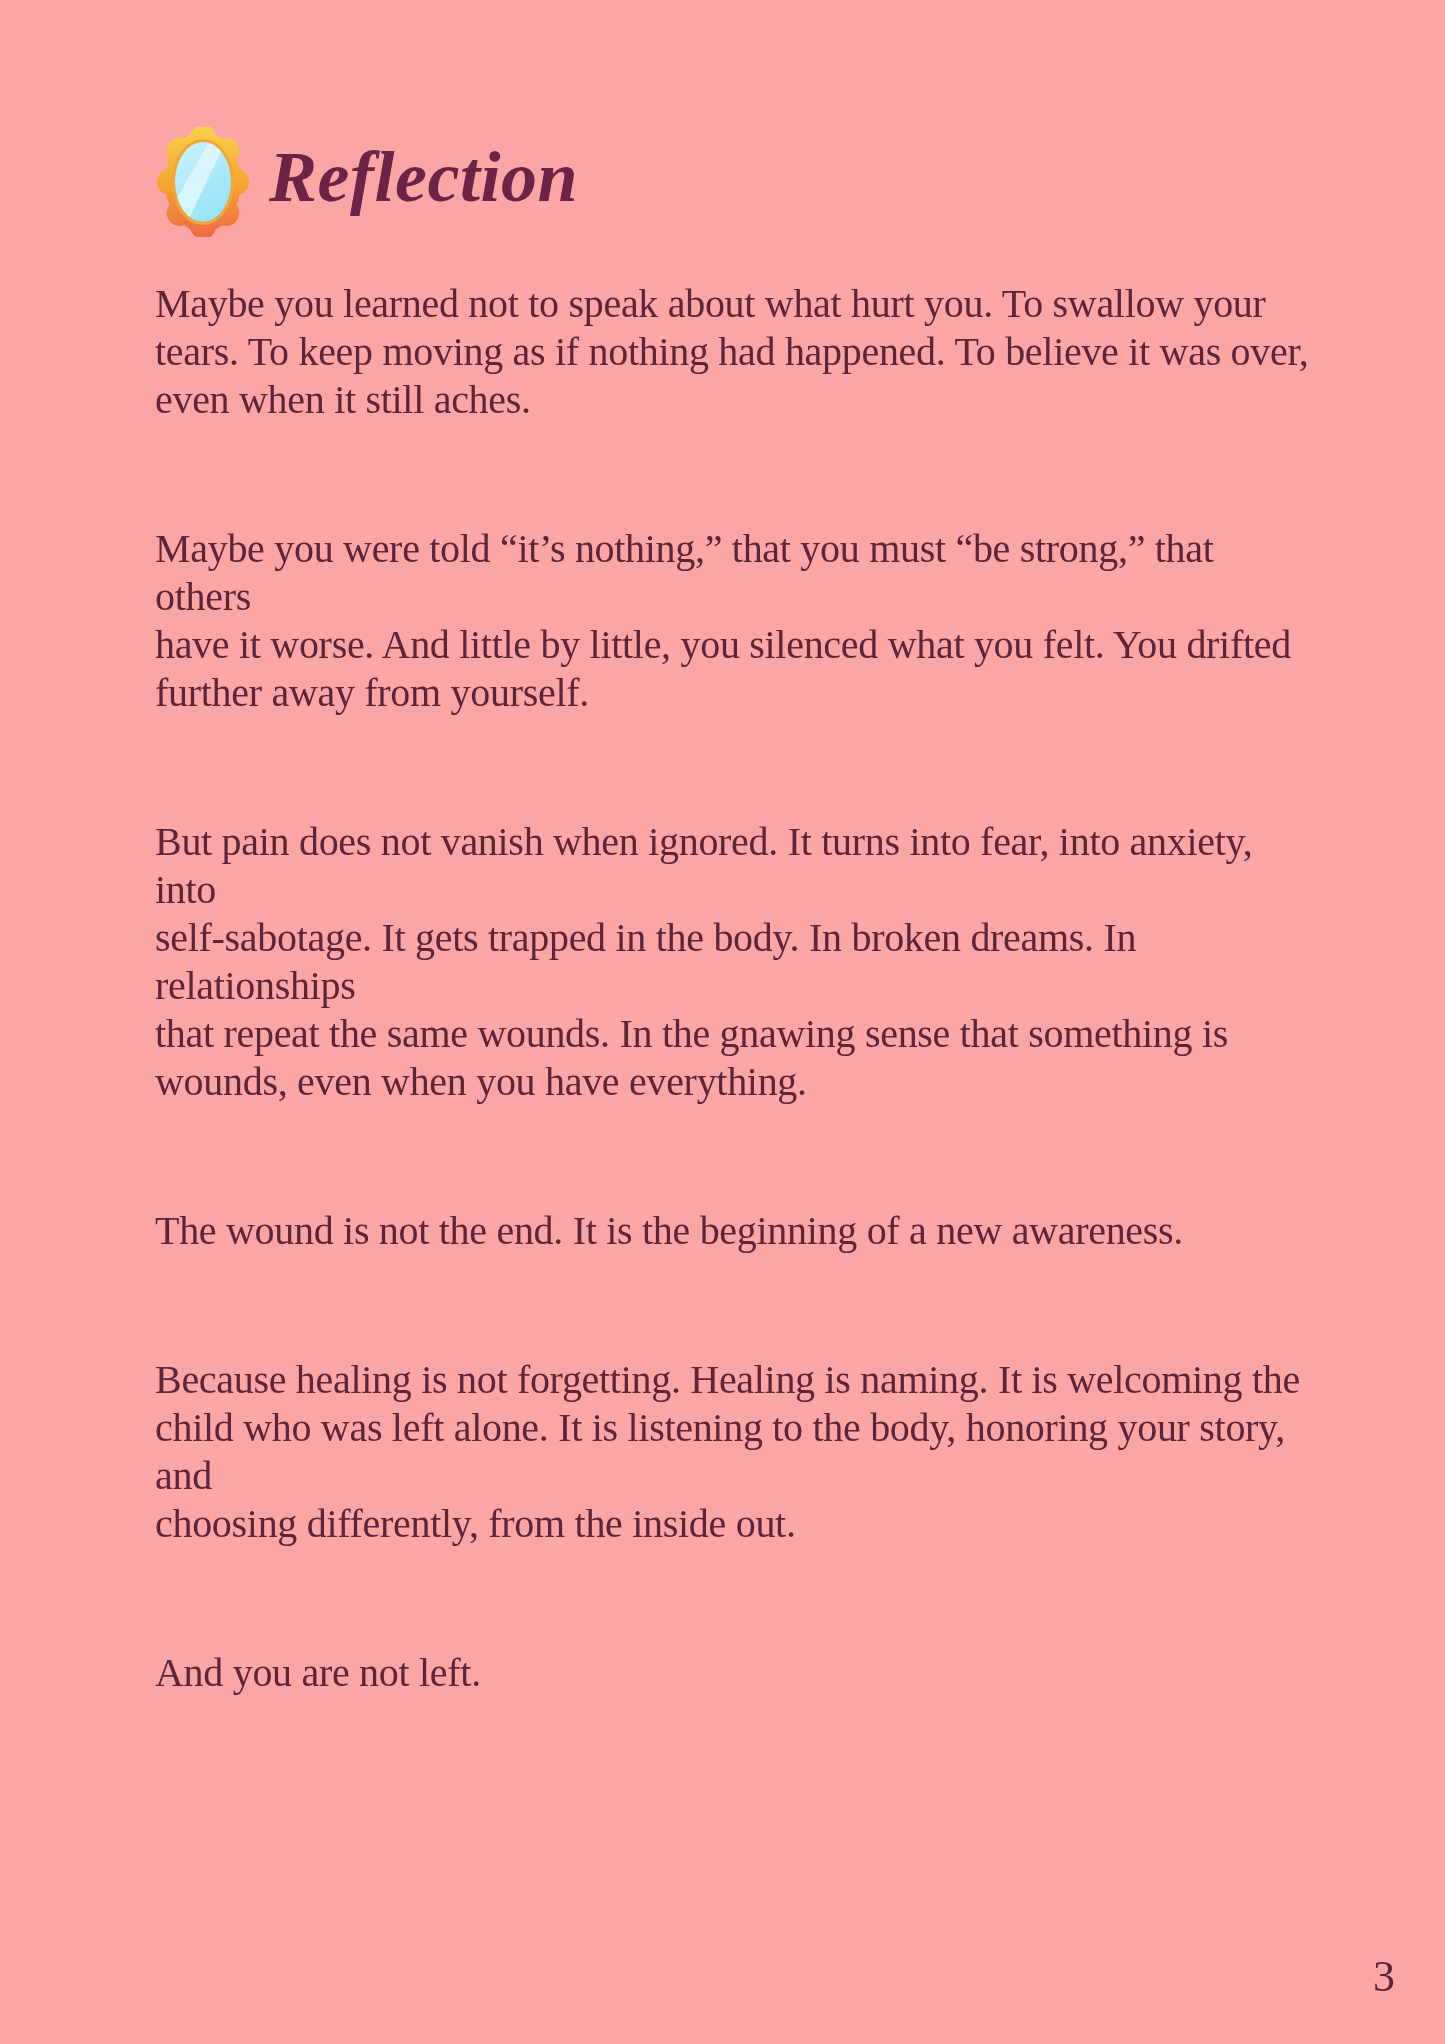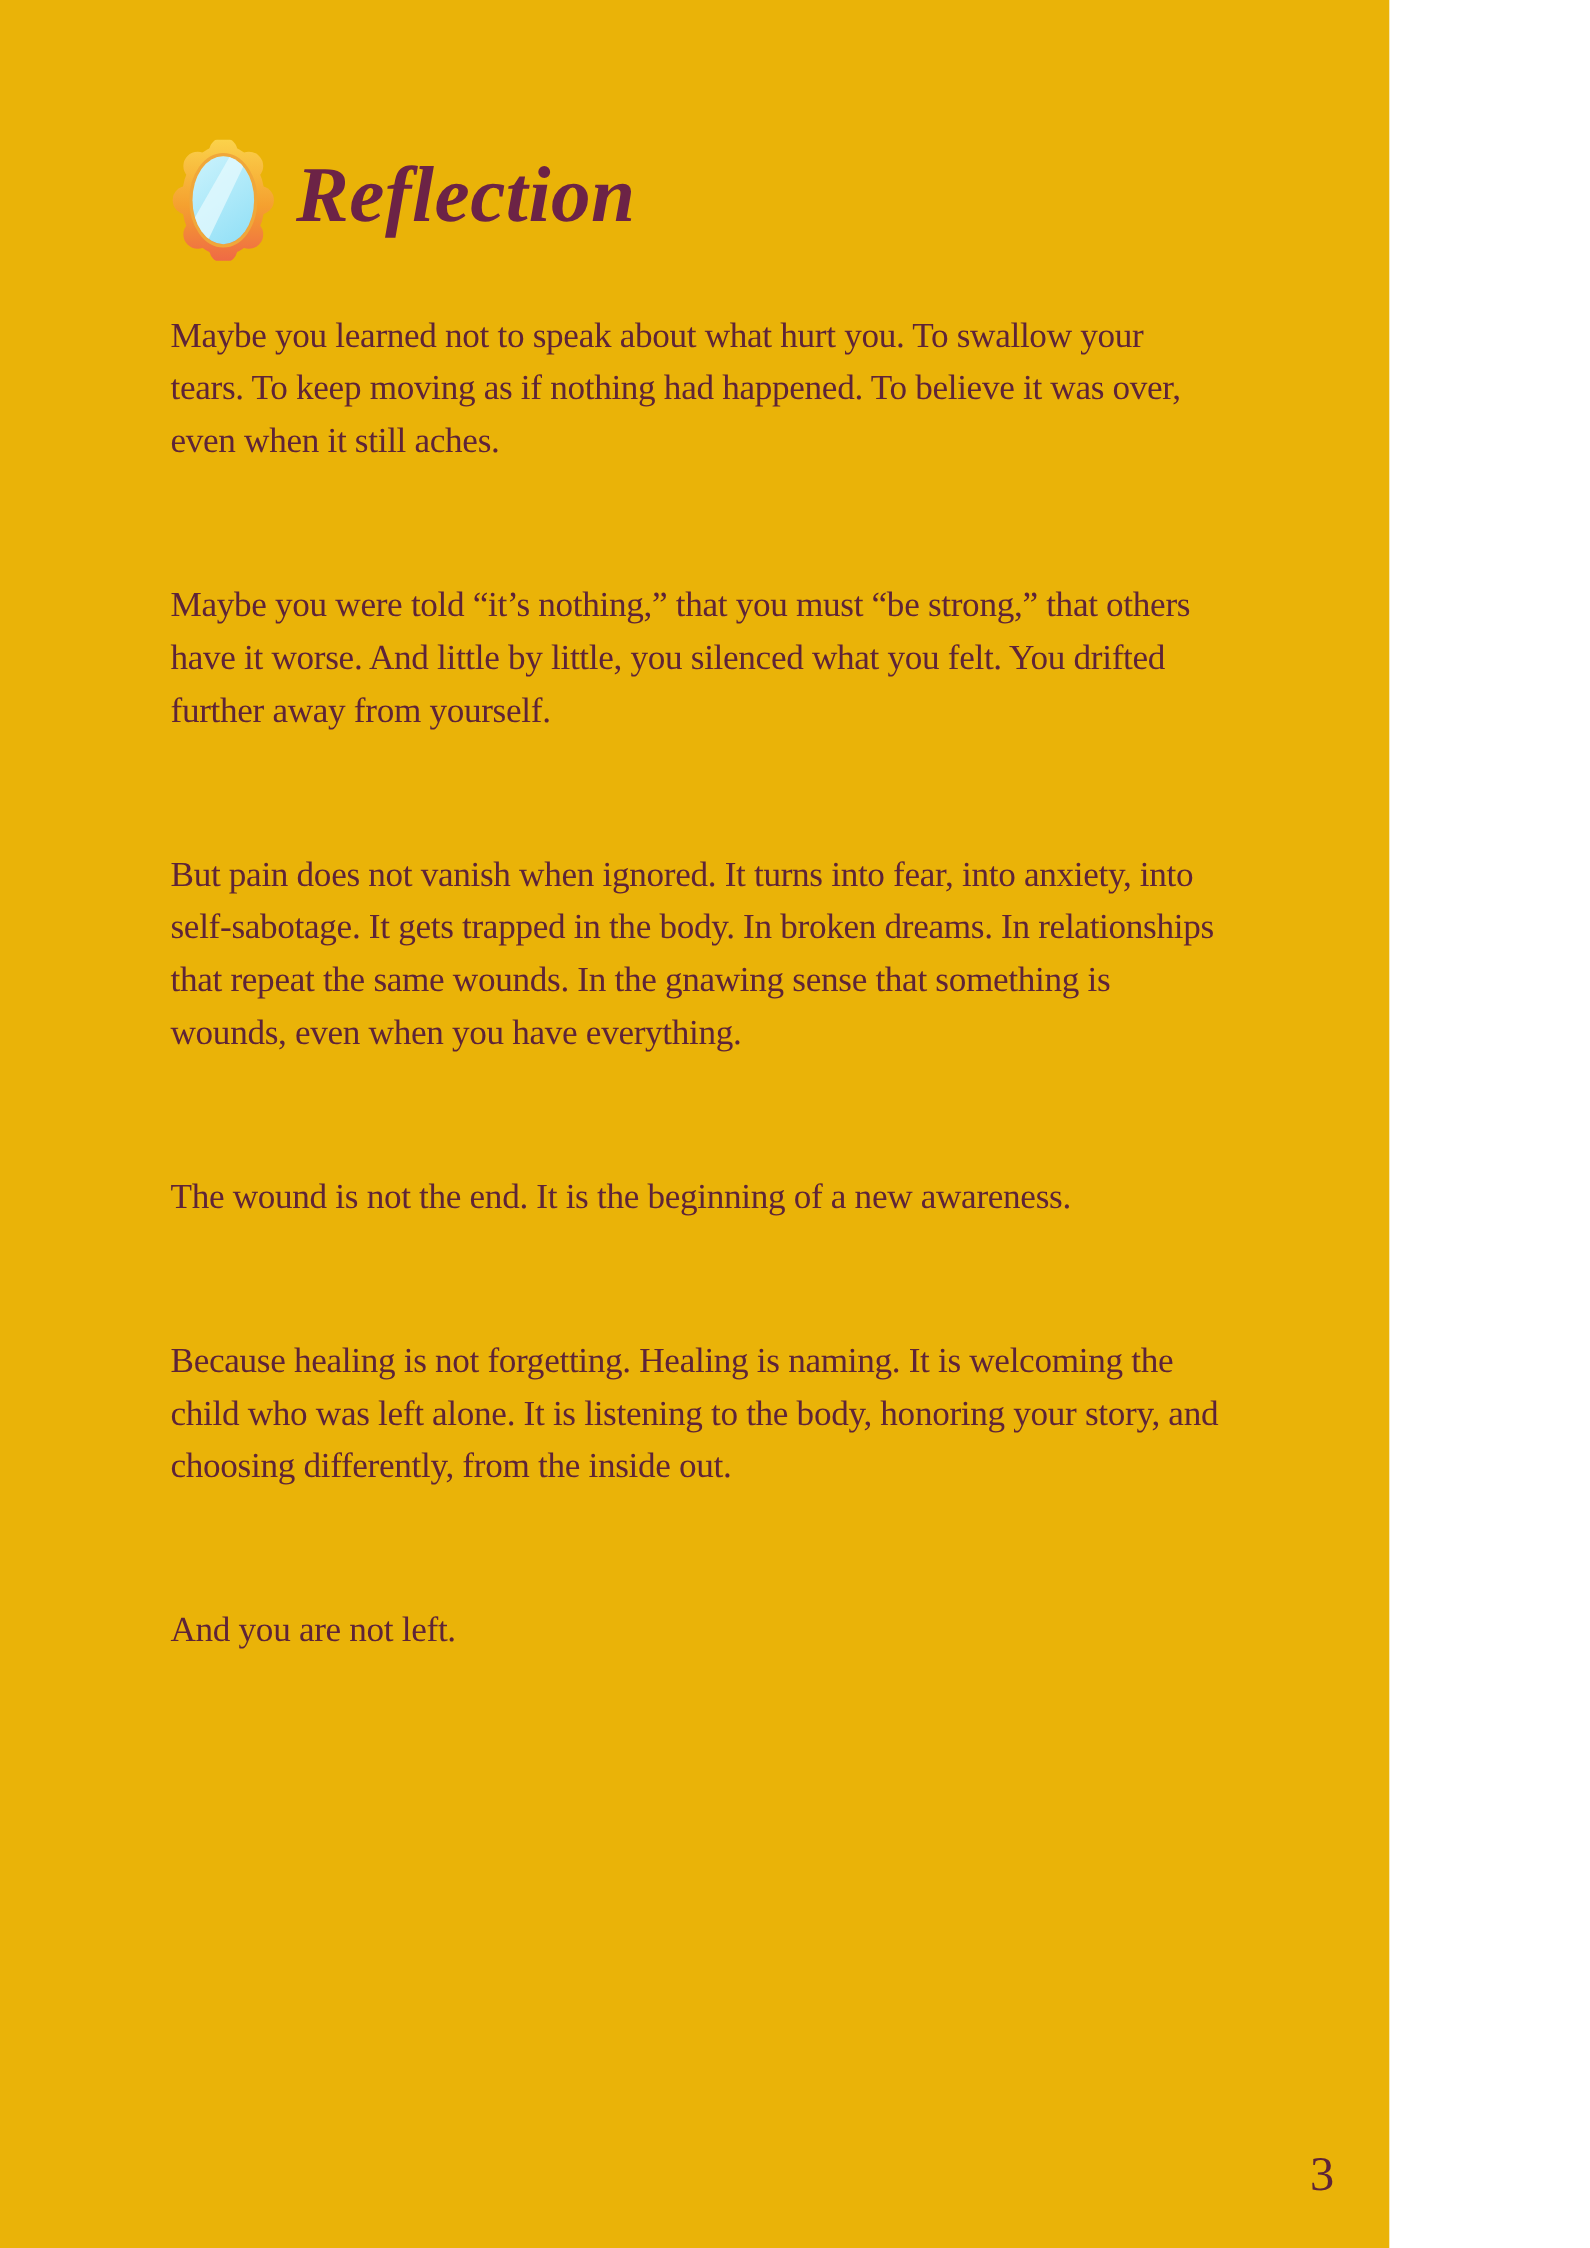--- a/index.html
+++ b/index.html
@@ -1,21 +1,21 @@
 <!DOCTYPE html>
 <html><head>
 <meta charset="utf-8">
 <style>
   * { margin: 0; padding: 0; box-sizing: border-box; }
   html, body { background: #ffffff; }
   .page {
     position: relative;
-    width: 1263px;
+    width: 1445px;
     height: 2044px;
-    background: #eab308;
+    background: #fca5a5;
     overflow: hidden;
     font-family: "Liberation Serif", "DejaVu Serif", serif;
   }
   .content {
     position: absolute;
     left: 155px;
     top: 126px;
     width: 1160px;
   }
   .header {
@@ -30,21 +30,21 @@
     font-size: 72px;
     font-weight: bold;
     font-style: italic;
     color: #6c2346;
     letter-spacing: 0.5px;
     line-height: 1;
     padding-bottom: 10px;
   }
   .paragraphs p {
     white-space: pre-line;
-    font-size: 32px;
+    font-size: 40px;
     line-height: 48px;
     letter-spacing: -0.3px;
     color: #5e2438;
     margin: 12px 0 101px 0;
   }
   .page-number {
     position: absolute;
     right: 50px;
     bottom: 42px;
     font-size: 44px;

